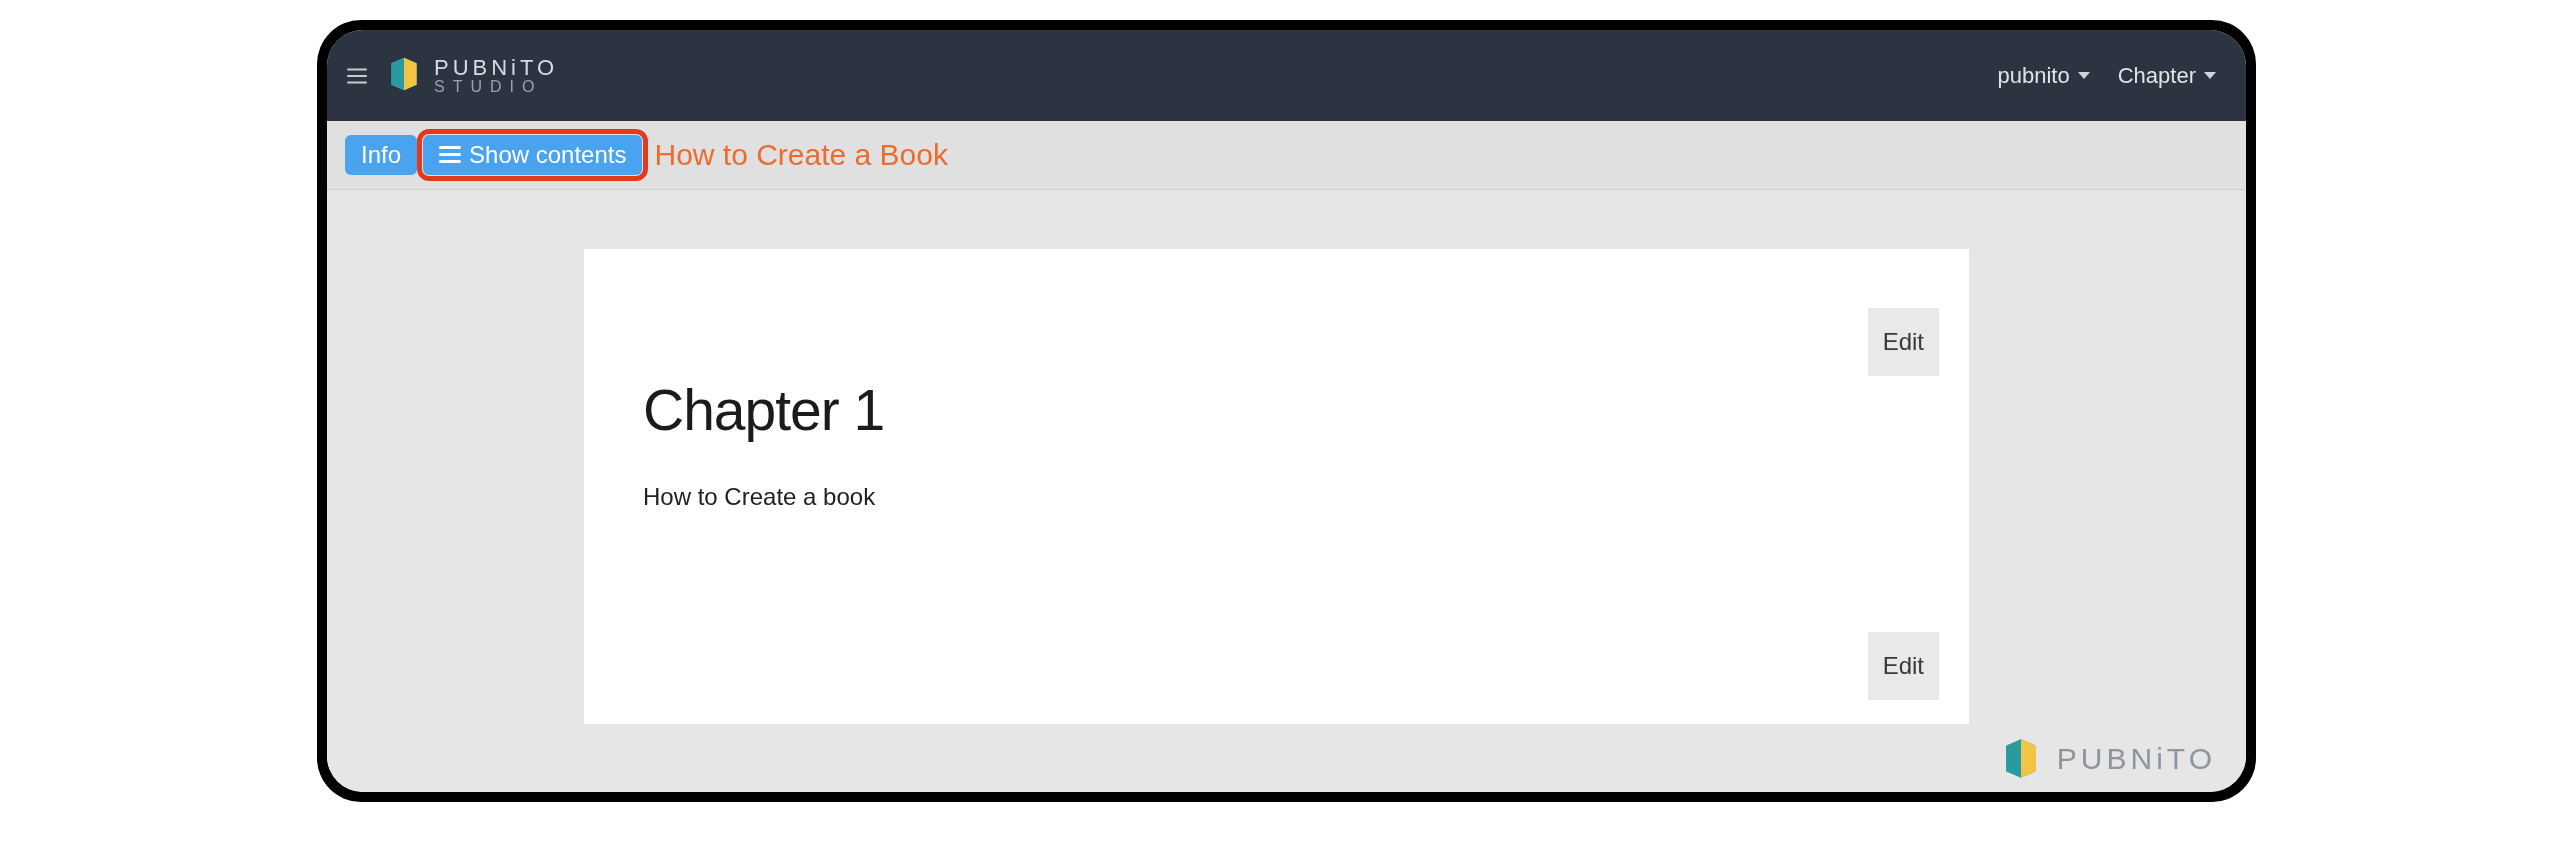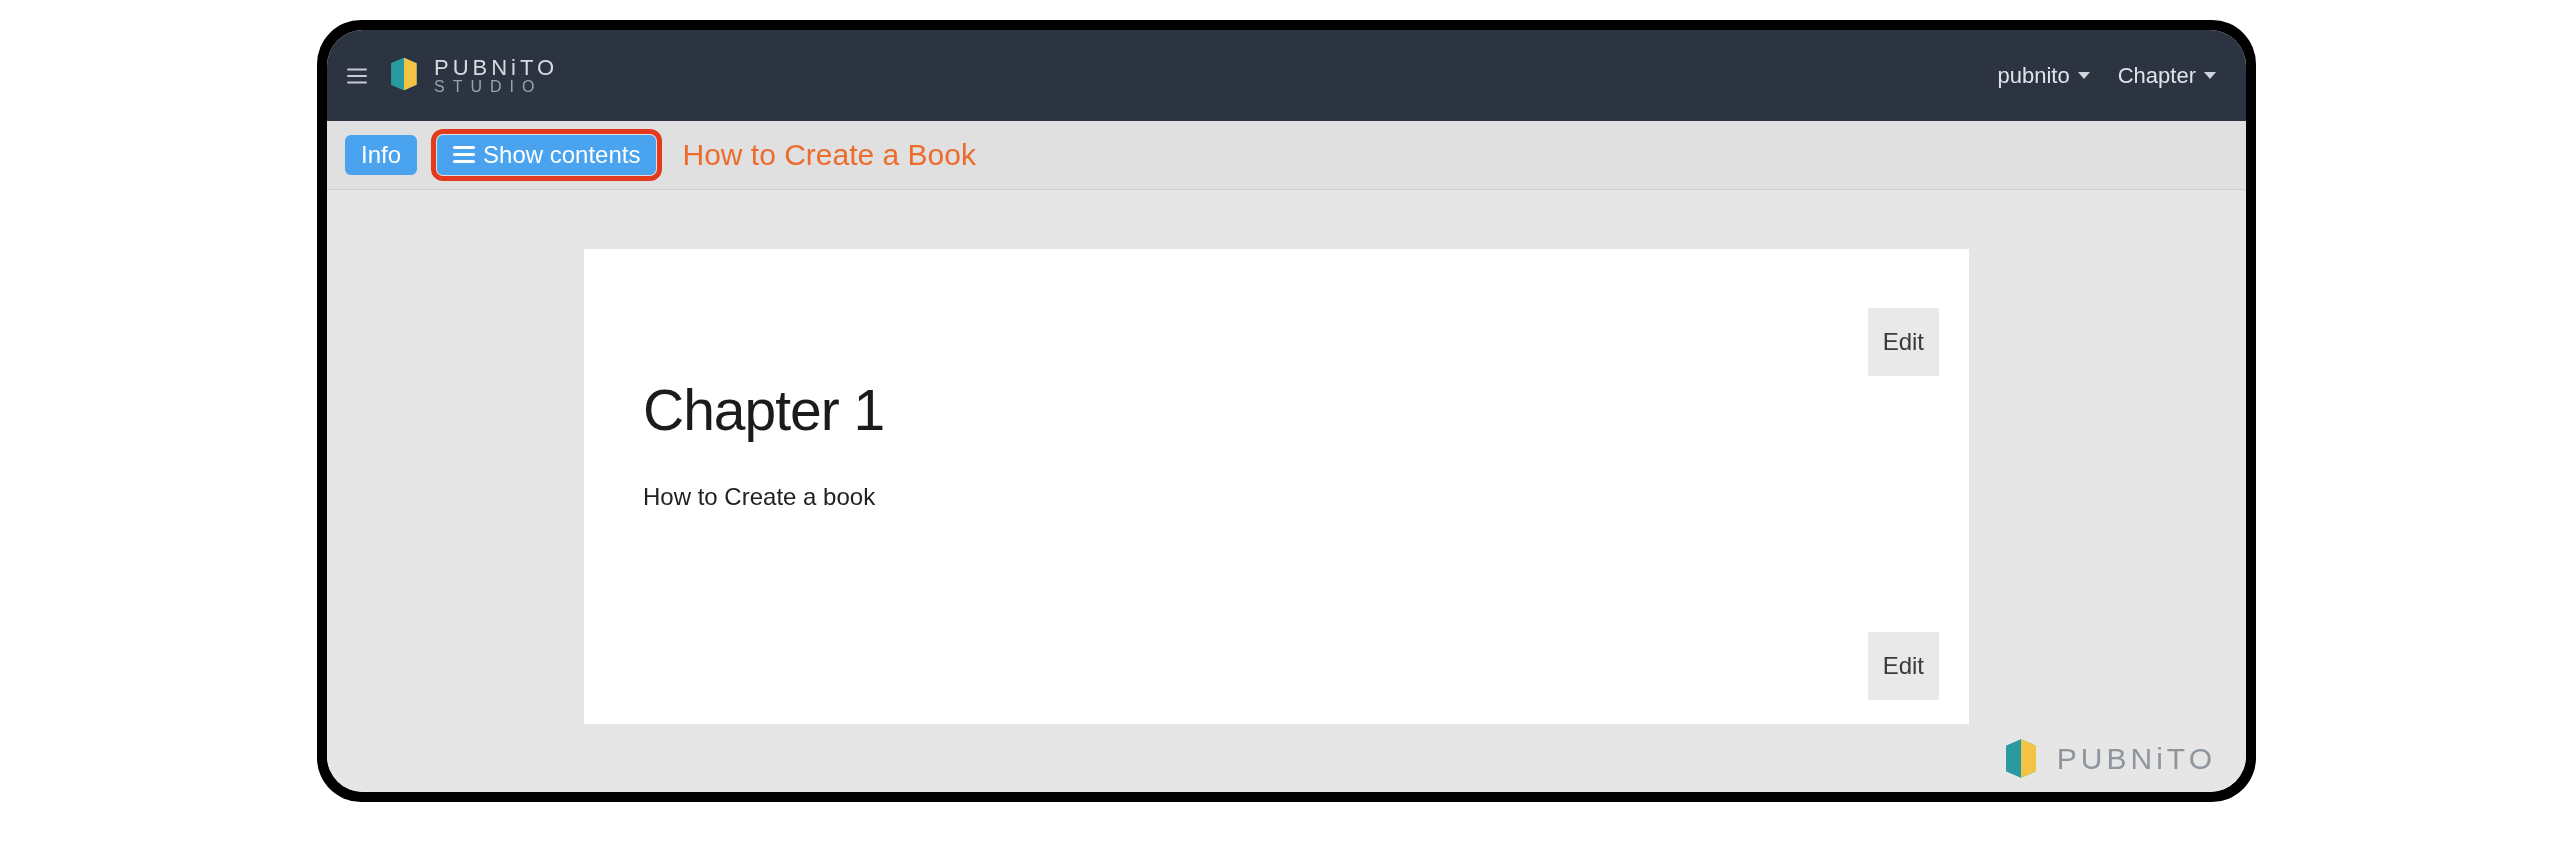--- a/index.html
+++ b/index.html
@@ -86,21 +86,20 @@
   }
 
   
   .subbar {
     width: 100%;
     height: 69px;
     background: #e0e0e0;
     border-bottom: 1px solid #d0d0d0;
     display: flex;
     align-items: center;
-    gap: 14px;
     padding: 0 18px;
   }
   .pill {
     background: #4aa3ef;
     color: #ffffff;
     border-radius: 6px;
     font-size: 24px;
     padding: 6px 16px;
     display: inline-flex;
     align-items: center;

